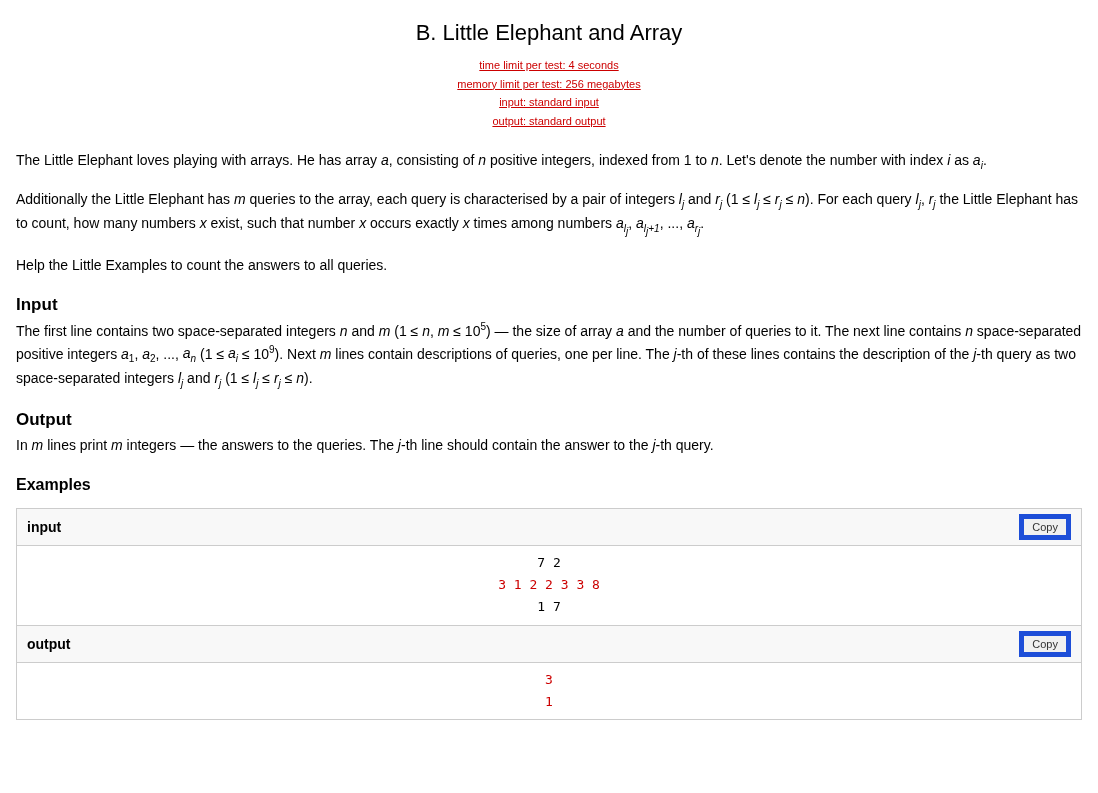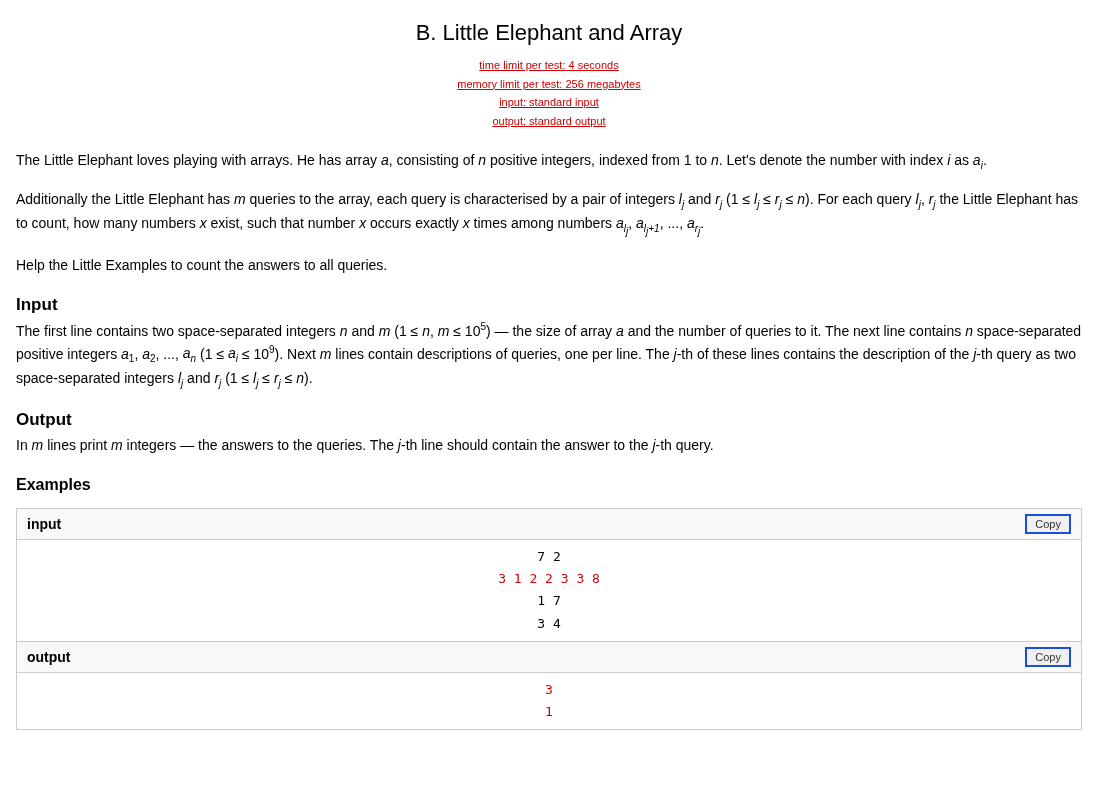--- a/index.html
+++ b/index.html
@@ -52,21 +52,21 @@
       align-items: center;
       background: #f8f8f8;
       border-bottom: 1px solid #ccc;
       padding: 5px 10px;
       font-weight: bold;
       font-size: 14px;
     }
     .copy-btn {
       font-size: 11px;
       padding: 2px 8px;
-      border: 2px solid #1d4ed8;
+      border: 5px solid #1d4ed8;
       background: #f0f0f0;
       cursor: pointer;
       color: #333;
     }
     .example-content {
       padding: 6px 10px;
       font-family: monospace;
       font-size: 13px;
       line-height: 1.7;
       background: #fff;
@@ -117,21 +117,20 @@
 <div class="example-block">
 
   <div class="example-header">
     <span>input</span>
     <button class="copy-btn">Copy</button>
   </div>
   <div class="example-content">
     <div class="line-black">7 2</div>
     <div class="line-red">3 1 2 2 3 3 8</div>
     <div class="line-black">1 7</div>
-    <div class="line-black">3 4</div>
   </div>
 
   <div class="example-header" style="border-top: 1px solid #ccc;">
     <span>output</span>
     <button class="copy-btn">Copy</button>
   </div>
   <div class="example-content">
     <div class="line-red">3</div>
     <div class="line-red">1</div>
   </div>

